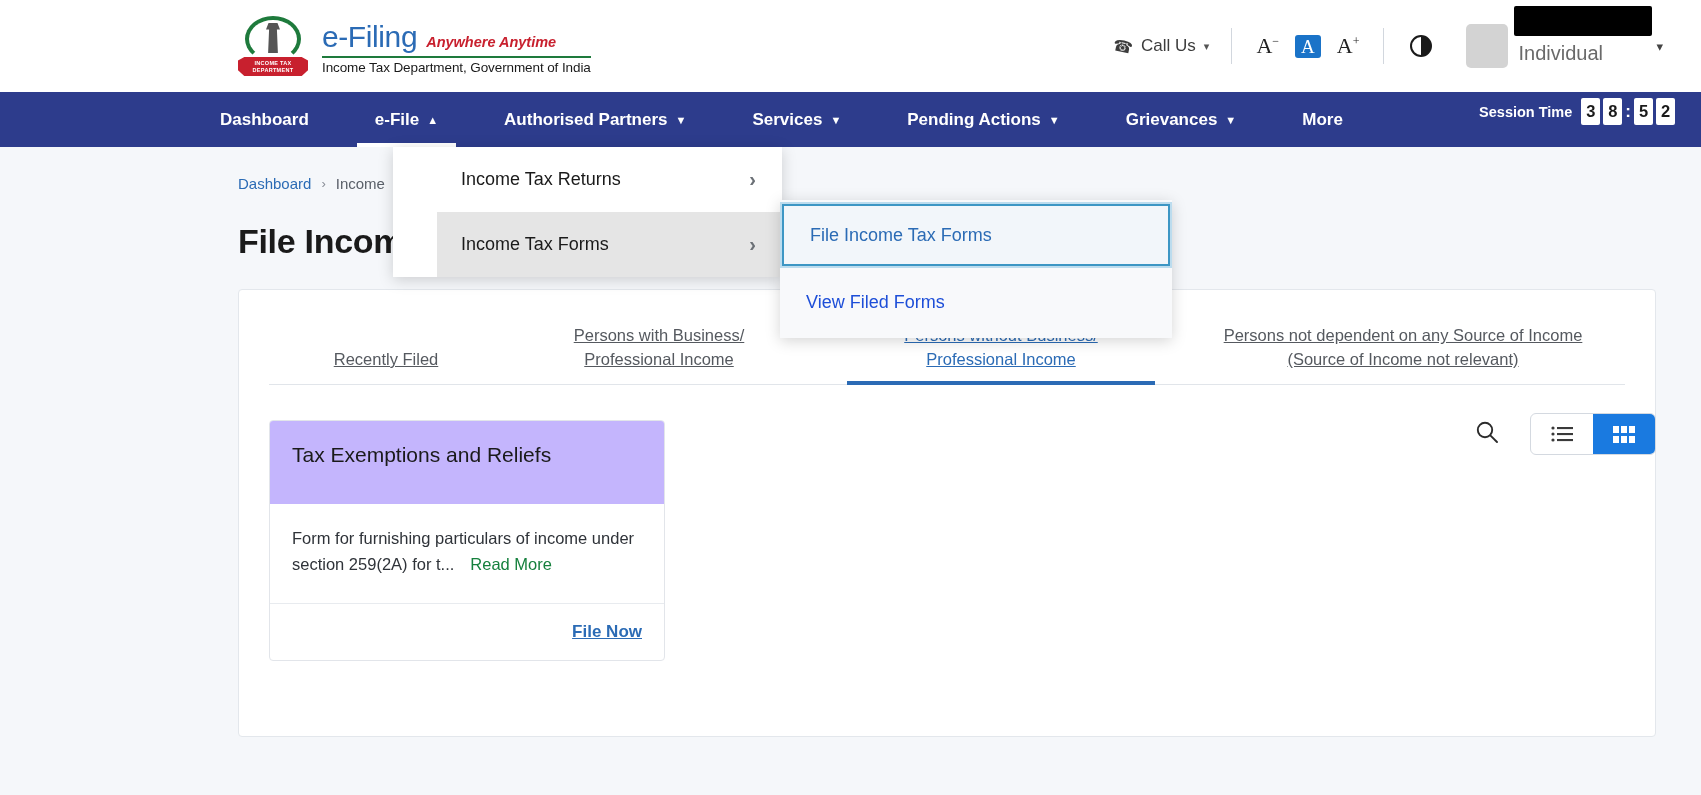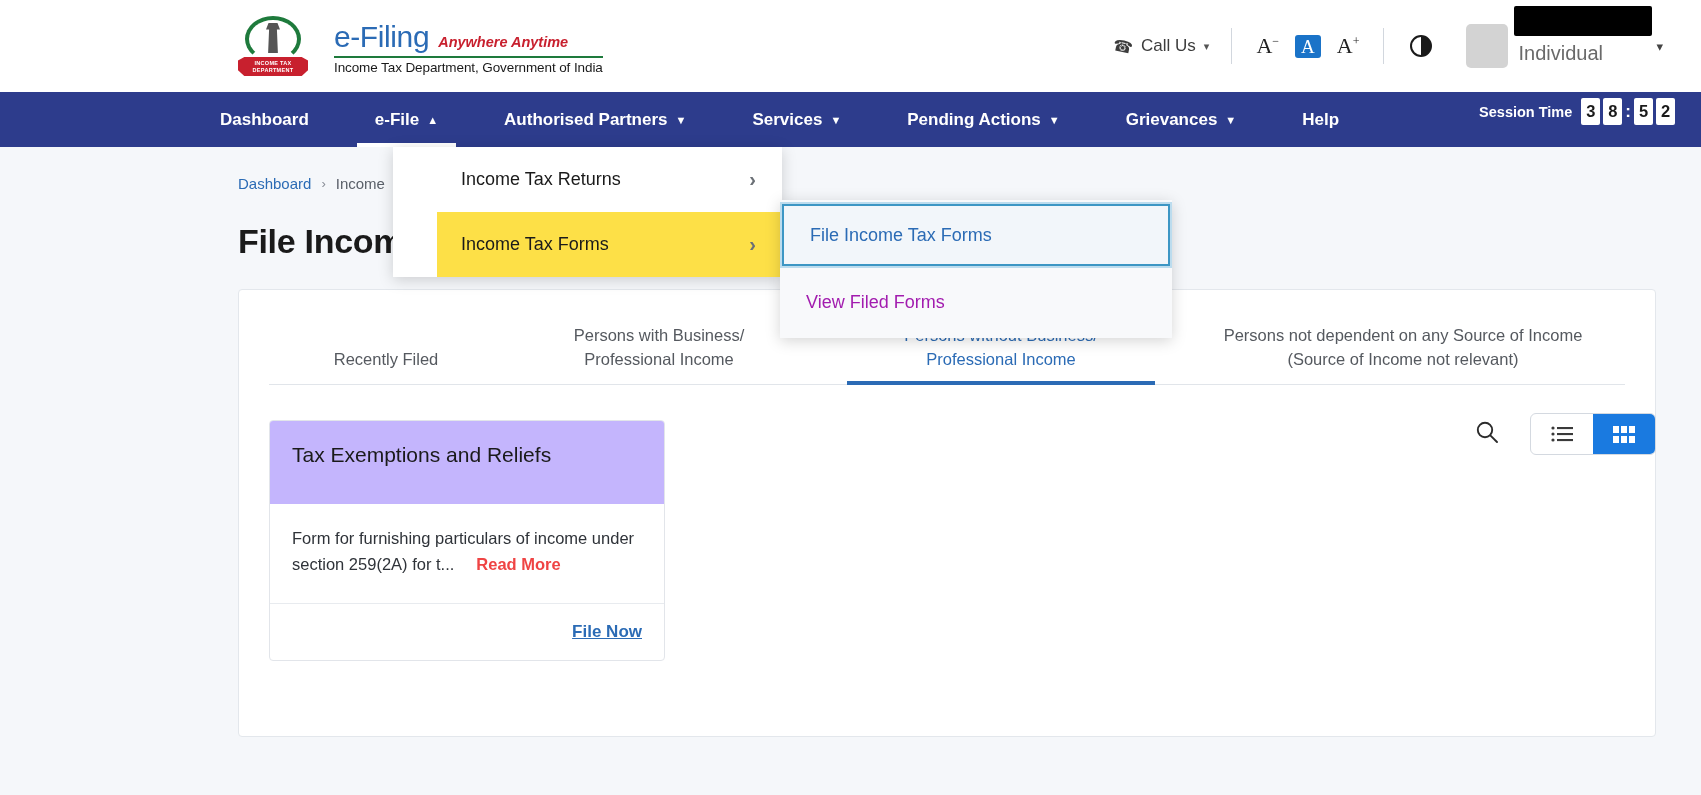--- a/index.html
+++ b/index.html
@@ -14,21 +14,21 @@
   .top-header {
     height: 92px;
     background: #ffffff;
     display: flex;
     align-items: center;
     position: relative;
   }
   .brand {
     display: flex; align-items: center;
     margin-left: 238px;
-    gap: 26px;
+    gap: 14px;
   }
   .emblem {
     width: 70px; height: 62px;
     position: relative;
     display: flex; align-items: center; justify-content: center;
   }
   .emblem .wreath {
     position: absolute; top: 1px; left: 7px;
     width: 56px; height: 46px;
     border: 4px solid #1e7a3c;
@@ -181,21 +181,21 @@
   }
   .tabs {
     display: flex; align-items: flex-end;
     border-bottom: 1px solid #e1e5ea;
     margin: 0 30px;
     height: 95px;
   }
   .tab {
     flex: 0 0 auto; text-align: center;
     font-size: 16.5px; color: #55595f; line-height: 1.45;
-    padding: 0 0 12px 0; cursor: pointer; position: relative;
+    padding: 0 0 12px 0; cursor: pointer; position: relative; text-decoration: underline;
   }
   .tab.active { color: #2b6bb5; }
   .tab.active::after {
     content: ''; position: absolute; left: 0; right: 0; bottom: -1px;
     height: 4px; background: #2b6bb5;
   }
   .tab-1 { width: 210px; margin-left: 12px; }
   .tab-2 { width: 300px; margin-left: 18px; }
   .tab-3 { width: 308px; margin-left: 38px; }
   .tab-4 { width: 400px; margin-left: 48px; }
@@ -207,49 +207,49 @@
     overflow: hidden; background: #fff;
   }
   .card-head { background: #c4b5fd; padding: 22px 22px 24px 22px; }
   .card-title { font-size: 21px; color: #1a1a1a; margin-bottom: 13px; }
   .card-sub { font-size: 16px; color: #3a3e45; }
   .card-body {
     padding: 22px 22px 26px 22px;
     border-bottom: 1px solid #e8ebef;
     font-size: 16.5px; color: #2f3339; line-height: 1.55;
   }
-  .read-more { color: #ef4444; font-weight: bold; cursor: pointer; margin-left: 22px; }
+  .read-more { color: #15803d; font-weight: normal; cursor: pointer; margin-left: 16px; }
   .card-foot {
     padding: 18px 22px; text-align: right;
   }
   .file-now { color: #2b6bb5; font-size: 17px; font-weight: bold; cursor: pointer; text-decoration: underline; }
 
   
   .dropdown {
     position: absolute; top: 147px; left: 393px;
     width: 389px; background: #fff;
     box-shadow: 0 3px 14px rgba(0,0,0,.17);
     z-index: 40;
   }
   .dd-item {
     height: 65px; display: flex; align-items: center; justify-content: space-between;
     padding: 0 26px 0 24px; font-size: 18px; color: #1a1a1a; cursor: pointer; margin-left: 44px;
   }
-  .dd-item.hover { background: #fde047; }
+  .dd-item.hover { background: #e5e5e5; }
   .dd-arrow { color: #6b7076; font-size: 20px; font-weight: bold; }
 
   .submenu {
     position: absolute; top: 200px; left: 780px;
     width: 392px; background: #f8f9fb;
     box-shadow: 0 3px 14px rgba(0,0,0,.17);
     z-index: 41; padding-bottom: 4px;
   }
   .sm-item {
     height: 64px; display: flex; align-items: center;
-    padding: 0 26px; font-size: 18px; color: #a21caf; cursor: pointer;
+    padding: 0 26px; font-size: 18px; color: #1d4ed8; cursor: pointer;
   }
   .sm-item.focused {
     color: #2b6bb5;
     border: 2px solid #3d96c4;
     outline: 2px solid #bcdcee;
     background: #f2f6fa;
     margin: 4px 2px; height: 62px;
   }
 </style>
 </head>
@@ -325,21 +325,21 @@
     </div>
     <div class="nav-item">
       <span>Pending Actions</span>
       <span class="nav-caret">▼</span>
     </div>
     <div class="nav-item">
       <span>Grievances</span>
       <span class="nav-caret">▼</span>
     </div>
     <div class="nav-item">
-      <span>Help</span>
+      <span>More</span>
     </div>
   </div>
 
   <div class="session">
     <span class="session-label">Session Time</span>
     <span class="digit-group">
       <span class="digit">3</span>
       <span class="digit">8</span>
       <span class="colon">:</span>
       <span class="digit">5</span>

